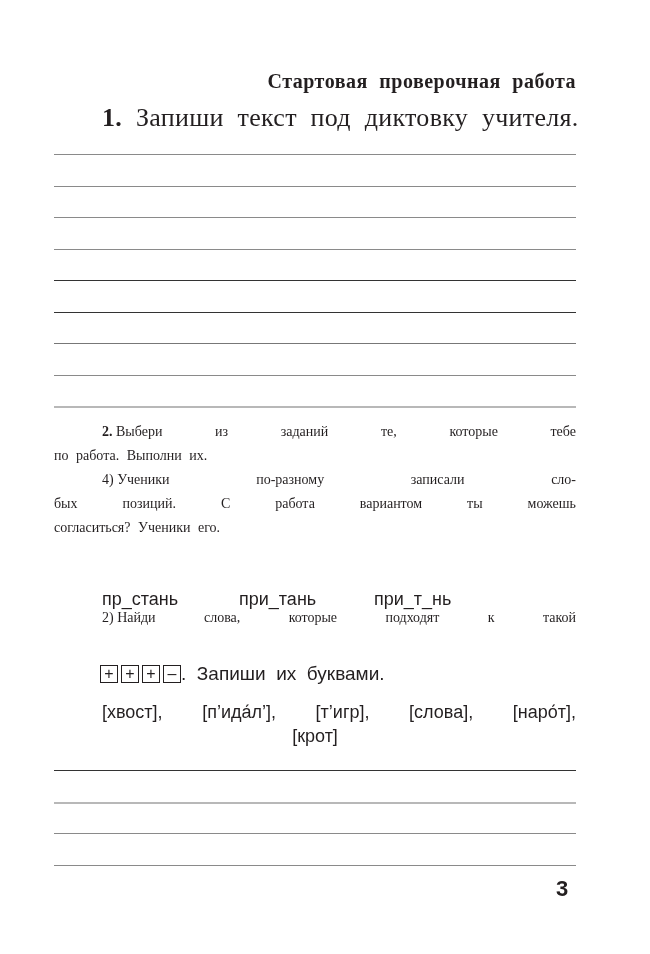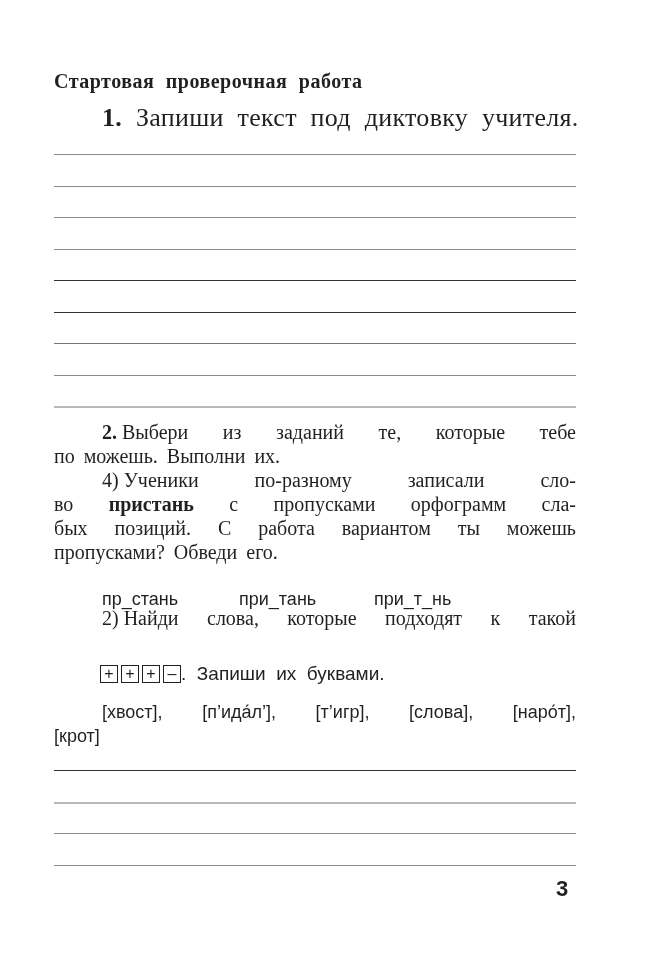--- a/index.html
+++ b/index.html
@@ -1,32 +1,32 @@
 <!DOCTYPE html>
 <html><head>
   <meta charset="utf-8">
   <style>
     html, body { margin: 0; padding: 0; background: #ffffff; }
     body { width: 650px; height: 954px; position: relative; overflow: hidden; color: #231f20; }
     .abs { position: absolute; }
-    .title { left: 54px; width: 522px; top: 70px; text-align: left; font-size: 20px; font-weight: bold; letter-spacing: 0.5px; word-spacing: 6px; font-family: "Liberation Serif", serif; }
+    .title { left: 54px; width: 522px; top: 70px; text-align: right; font-size: 20px; font-weight: bold; letter-spacing: 0.5px; word-spacing: 6px; font-family: "Liberation Serif", serif; }
     .t1 { left: 102px; top: 103px; font-size: 26px; word-spacing: 7px; letter-spacing: 0.3px; font-family: "Liberation Serif", serif; }
     .b { font-weight: bold; }
     .line { position: absolute; left: 54px; width: 522px; height: 0; border-top: 1px solid #8a8a8a; }
     .line.dark { border-top: 1.5px solid #333; }
     .line.mid { border-top: 1.5px solid #777; }
     .line.light { border-top: 2px solid #b8b8b8; }
-    .para { position: absolute; left: 54px; width: 522px; font-family: "Liberation Serif", serif; font-size: 20px; line-height: 24px; text-align: justify; text-align-last: left; }
+    .para { position: absolute; left: 54px; width: 522px; font-family: "Liberation Serif", serif; font-size: 14px; line-height: 24px; text-align: justify; text-align-last: left; }
     .jl { display: flex; justify-content: space-between; }
     .jl span { white-space: pre; }
     .options { position: absolute; top: 589px; left: 102px; font-family: "Liberation Sans", sans-serif; font-size: 18px; display: flex; }
     .options span { white-space: pre; }
     .schema { position: absolute; top: 663px; left: 100px; display: flex; align-items: center; font-family: "Liberation Sans", sans-serif; font-size: 19px; }
     .box { width: 18px; height: 18px; border: 1px solid #231f20; display: inline-flex; align-items: center; justify-content: center; font-size: 16px; line-height: 1; margin-right: 3px; box-sizing: border-box; }
-    .transcr { position: absolute; left: 54px; width: 522px; top: 700px; font-family: "Liberation Sans", sans-serif; font-size: 18px; line-height: 24px; }
+    .transcr { position: absolute; left: 54px; width: 522px; top: 700px; font-family: "Liberation Sans", sans-serif; font-size: 18px; line-height: 24px; text-align: center; }
     .pagenum { position: absolute; left: 556px; top: 876px; font-family: "Liberation Sans", sans-serif; font-weight: bold; font-size: 22px; }
   </style>
 </head>
 <body>
 
 <div>
 
   <div class="abs title">Стартовая проверочная работа</div>
 
   <div class="abs t1">
@@ -46,48 +46,40 @@
 
   <div class="para" style="top:420px">
     <div class="jl" style="padding-left:48px">
       <span><b>2.</b> <span>Выбери</span></span>
       <span>из</span>
       <span>заданий</span>
       <span>те,</span>
       <span>которые</span>
       <span>тебе</span>
     </div>
-    <div style="word-spacing:4px">по можешь. Выполни их.</div>
+    <div style="word-spacing:4px">по работа. Выполни их.</div>
   </div>
 
   <div class="para" style="top:468px">
     <div class="jl" style="padding-left:48px">
       <span>4) Ученики</span>
       <span>по-разному</span>
       <span>записали</span>
       <span>сло-</span>
     </div>
     <div class="jl">
-      <span>во</span>
-      <span class="b">пристань</span>
-      <span>с</span>
-      <span>пропусками</span>
-      <span>орфограмм</span>
-      <span>сла-</span>
-    </div>
-    <div class="jl">
       <span>бых</span>
       <span>позиций.</span>
       <span>С</span>
       <span>работа</span>
       <span>вариантом</span>
       <span>ты</span>
       <span>можешь</span>
     </div>
-    <div style="word-spacing:4px">пропусками? Обведи его.</div>
+    <div style="word-spacing:4px">согласиться? Ученики его.</div>
   </div>
 
   <div class="options">
     <span style="width:137px">пр_стань</span>
     <span style="width:135px">при_тань</span>
     <span>при_т_нь</span>
   </div>
 
   <div class="para" style="top:606px">
     <div class="jl" style="padding-left:48px">

